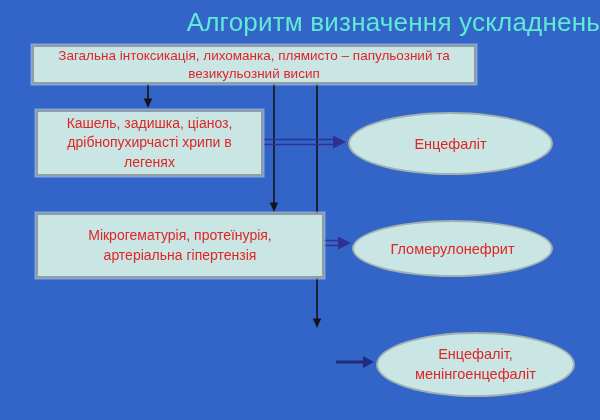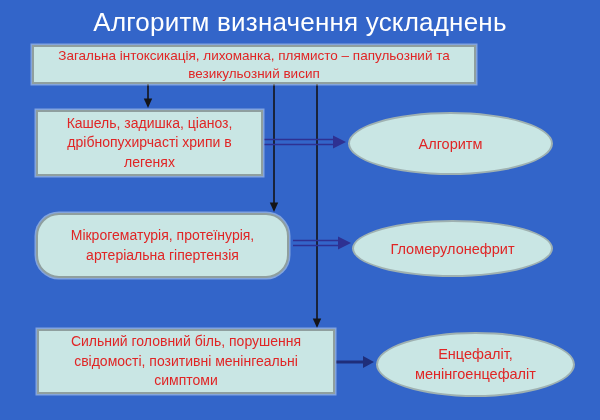--- a/index.html
+++ b/index.html
@@ -3,40 +3,40 @@
 <meta charset="utf-8">
 <style>
   html,body { margin:0; padding:0; }
   .slide {
     position:relative; width:600px; height:420px;
     background:#3365c9; overflow:hidden;
     font-family:"Liberation Sans", sans-serif;
   }
   .slide-title {
     position:absolute; top:7px; left:0; width:100%;
-    text-align:center; font-size:26px; letter-spacing:.2px;
-    color:#ffffff;
+    text-align:right; font-size:26px; letter-spacing:.2px;
+    color:#5eead4;
   }
   .connectors { position:absolute; top:0; left:0; }
   .node {
     position:absolute; box-sizing:border-box;
     display:flex; align-items:center; justify-content:center;
     text-align:center; color:#e02525; background:#c9e6e4;
   }
   .box {
     border:2px solid #8f9f9f;
     box-shadow:0 0 0 1.5px rgba(228,242,246,.45);
   }
   .ellipse {
     border-radius:50%;
     border:2.5px solid #9fb1b1;
   }
   .box-root   { left:32px;  top:45px;  width:444px; height:39px; font-size:13.5px; line-height:1.3;  padding:1px 16px; }
   .box-resp   { left:36px;  top:110px; width:227px; height:66px; font-size:14px;   line-height:1.4;  padding:12px 12px; }
-  .box-renal  { left:36px;  top:213px; width:253px; height:65px; font-size:14px;   line-height:1.4;  padding:2px 22px;border-radius:23px; }
+  .box-renal  { left:36px;  top:213px; width:288px; height:65px; font-size:14px;   line-height:1.4;  padding:2px 22px; }
   .box-neuro  { left:37px;  top:329px; width:298px; height:65px; font-size:14px;   line-height:1.4;  padding:2px 12px; }
   .ell-pneu   { left:348px; top:112px; width:205px; height:63px; font-size:14.5px; }
   .ell-glom   { left:352px; top:220px; width:201px; height:57px; font-size:14.5px; }
   .ell-enc    { left:376px; top:332px; width:199px; height:65px; font-size:14.5px; line-height:1.35; padding:2px 18px;text-align:center; }
 </style>
 </head>
 <body>
 
 <div class="slide">
 
@@ -73,21 +73,20 @@
 
     <g>
       <line x1="336" y1="362" x2="365" y2="362" stroke="#1f2e7a" stroke-width="3"></line>
       <polygon points="374,362 363,356 363,368" fill="#1f2e7a"></polygon>
     </g>
   </svg>
 
   <div class="node box box-root">Загальна інтоксикація, лихоманка, плямисто – папульозний та везикульозний висип</div>
 
   <div class="node box box-resp">Кашель, задишка, ціаноз, дрібнопухирчасті хрипи в легенях</div>
-  <div class="node ellipse ell-pneu">Алгоритм</div>
+  <div class="node ellipse ell-pneu">Енцефаліт</div>
 
   <div class="node box box-renal">Мікрогематурія, протеїнурія, артеріальна гіпертензія</div>
   <div class="node ellipse ell-glom">Гломерулонефрит</div>
 
-  <div class="node box box-neuro">Сильний головний біль, порушення свідомості, позитивні менінгеальні симптоми</div>
   <div class="node ellipse ell-enc">Енцефаліт, менінгоенцефаліт</div>
 
 </div>
 
 </body></html>

